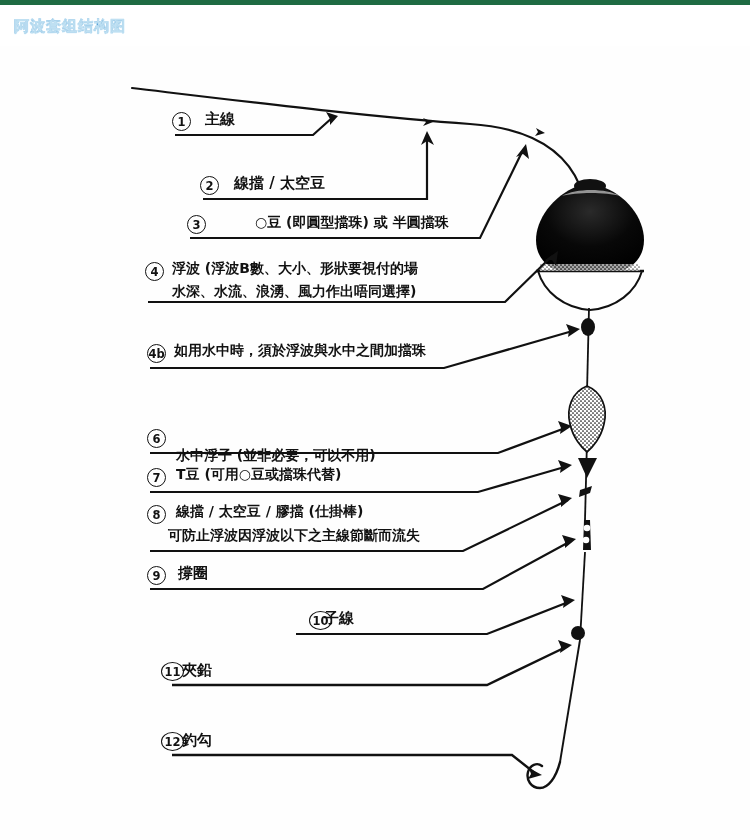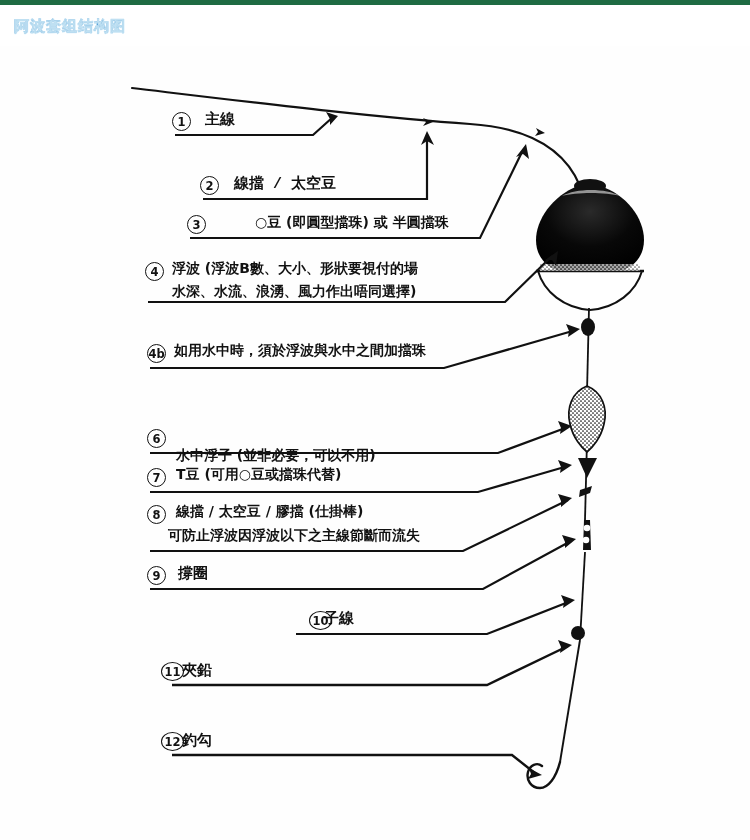--- a/index.html
+++ b/index.html
@@ -35,21 +35,21 @@
   }
   .num{
     position:absolute;
     width:19px;height:19px;border:1.6px solid #111;border-radius:50%;
     color:#111;font-size:11.5px;font-weight:bold;
     display:flex;align-items:center;justify-content:center;
     box-sizing:border-box;
     font-family:"DejaVu Sans","Liberation Sans",sans-serif;
   }
   .num.wide{width:23px;margin-left:16px;}
-  .t15{font-size:15px;font-family:Liberation Mono, monospace;}
+  .t15{font-size:15px;}
   .t14{font-size:14px;}
 </style>
 </head>
 <body>
 
 <div id="topbar"></div>
 
 <div id="title">阿波套组结构图</div>
 
 <div id="scan"></div>

